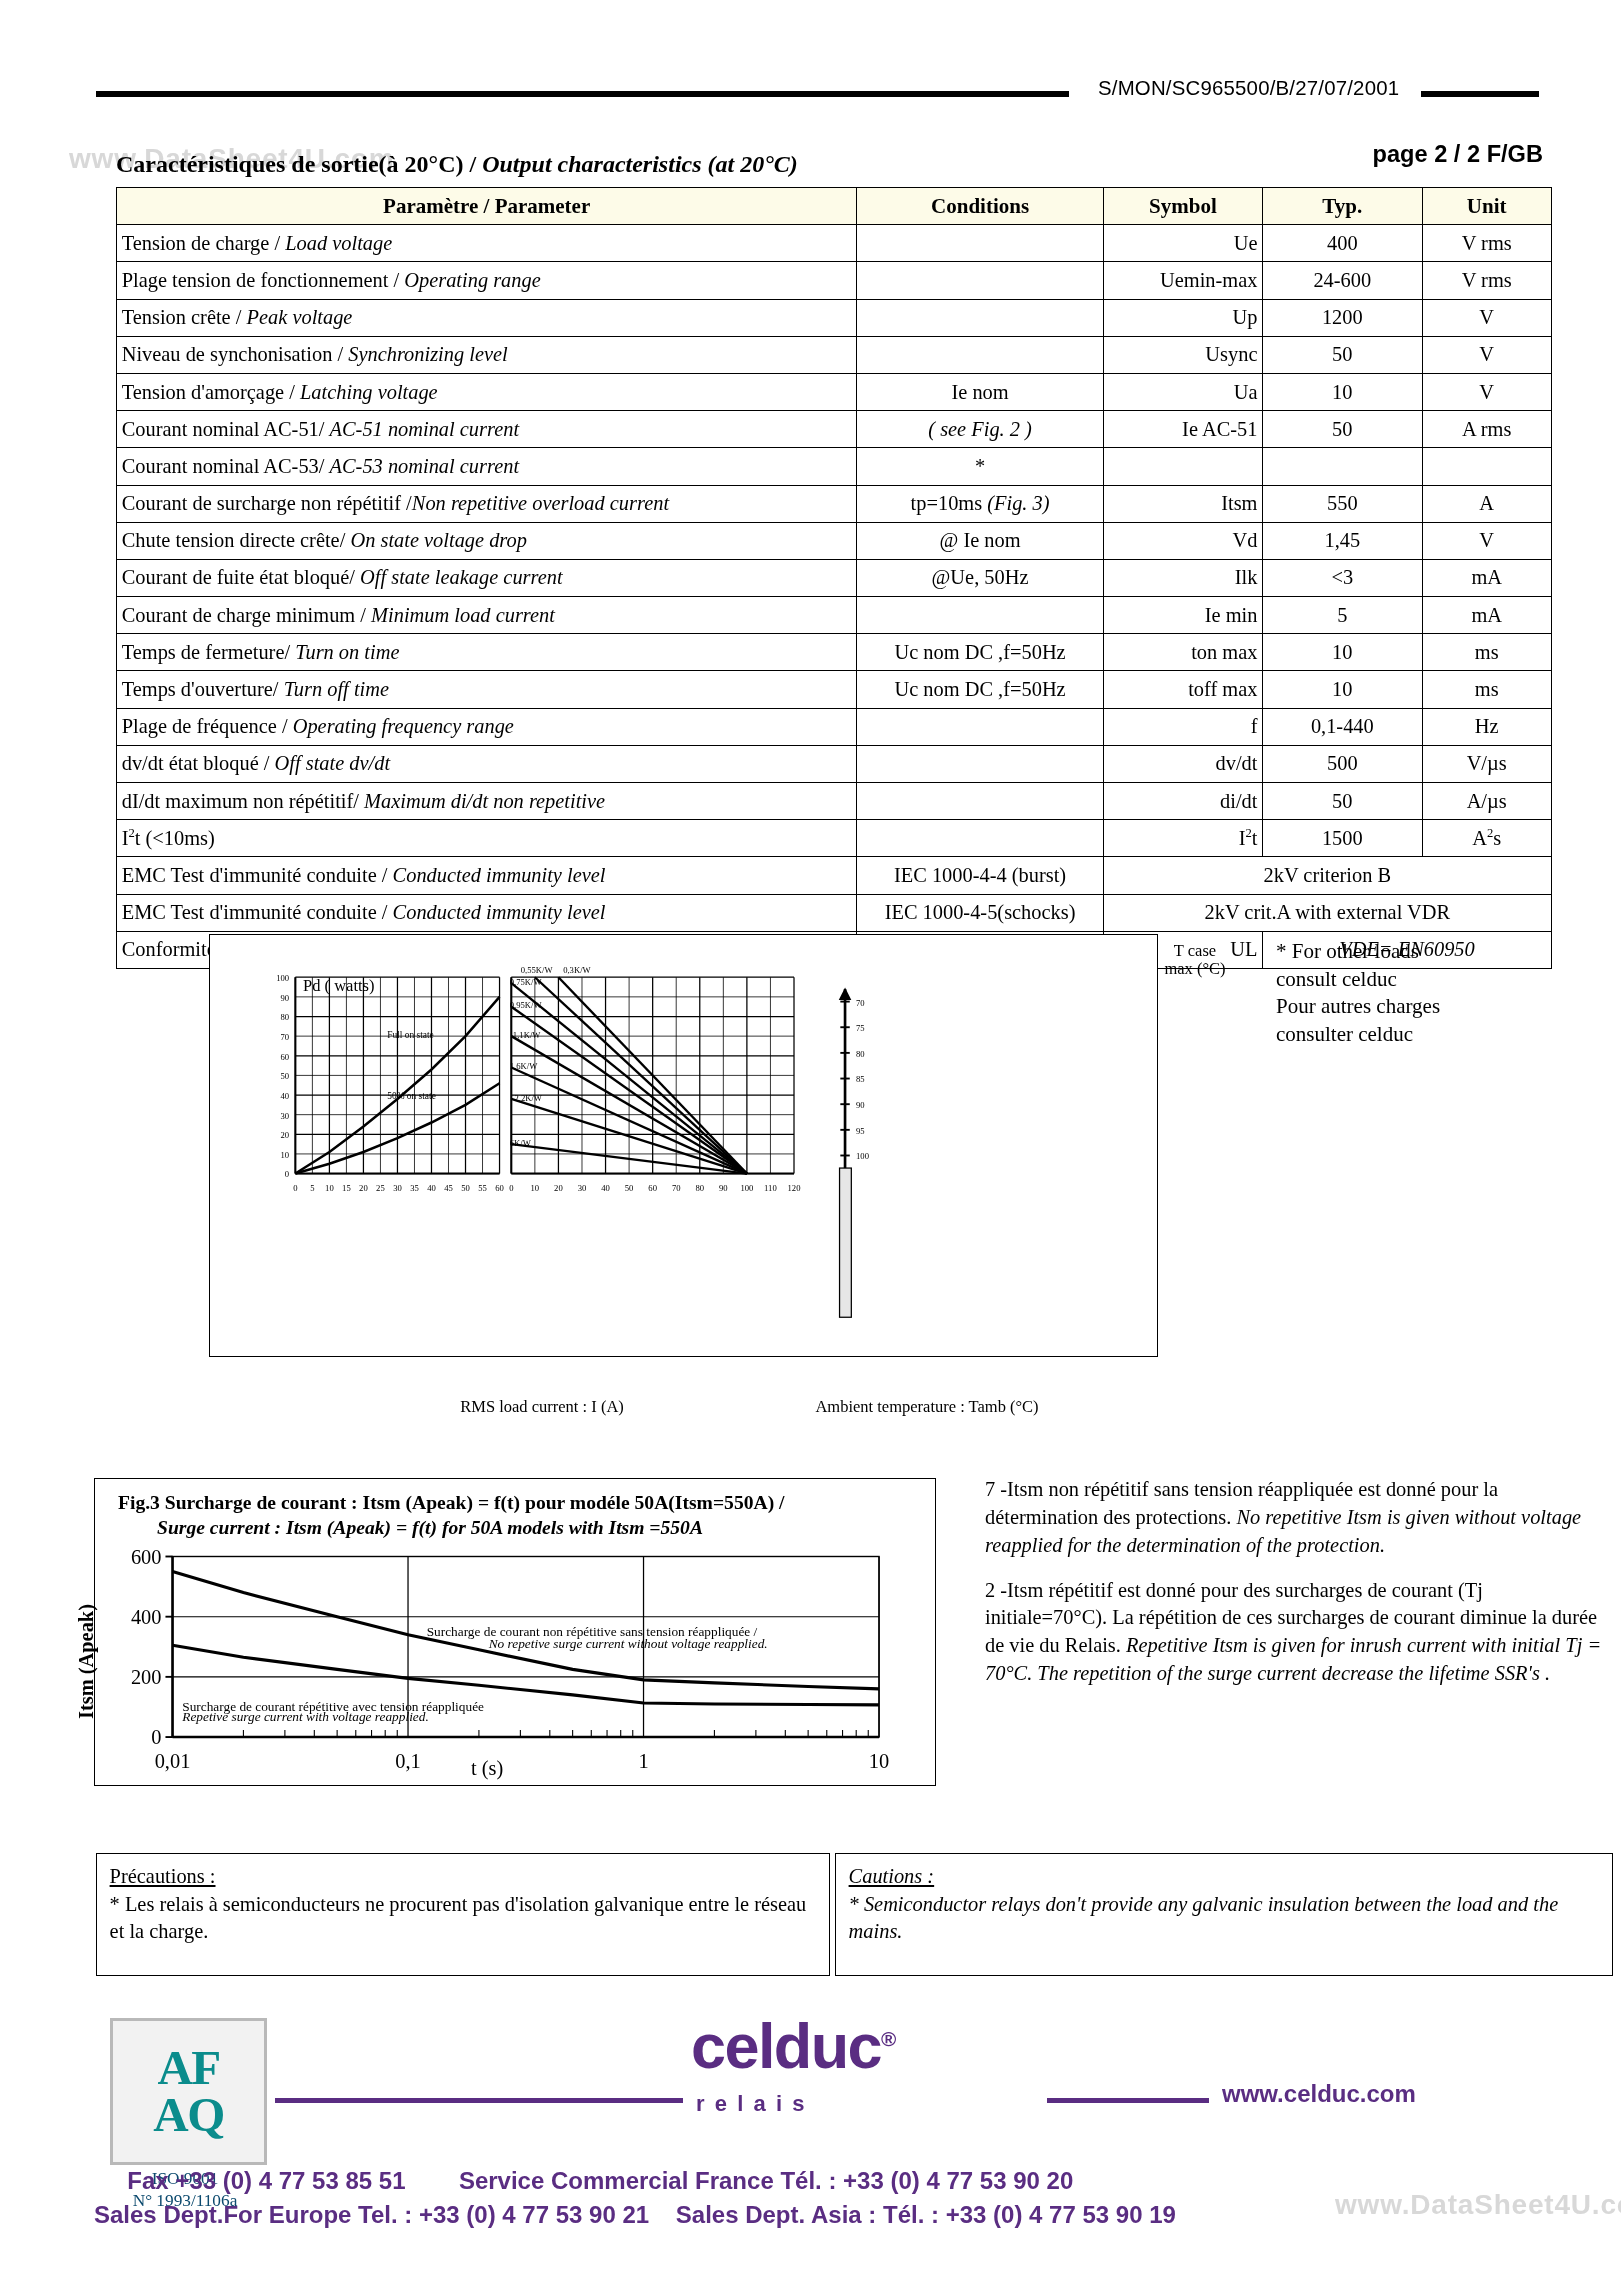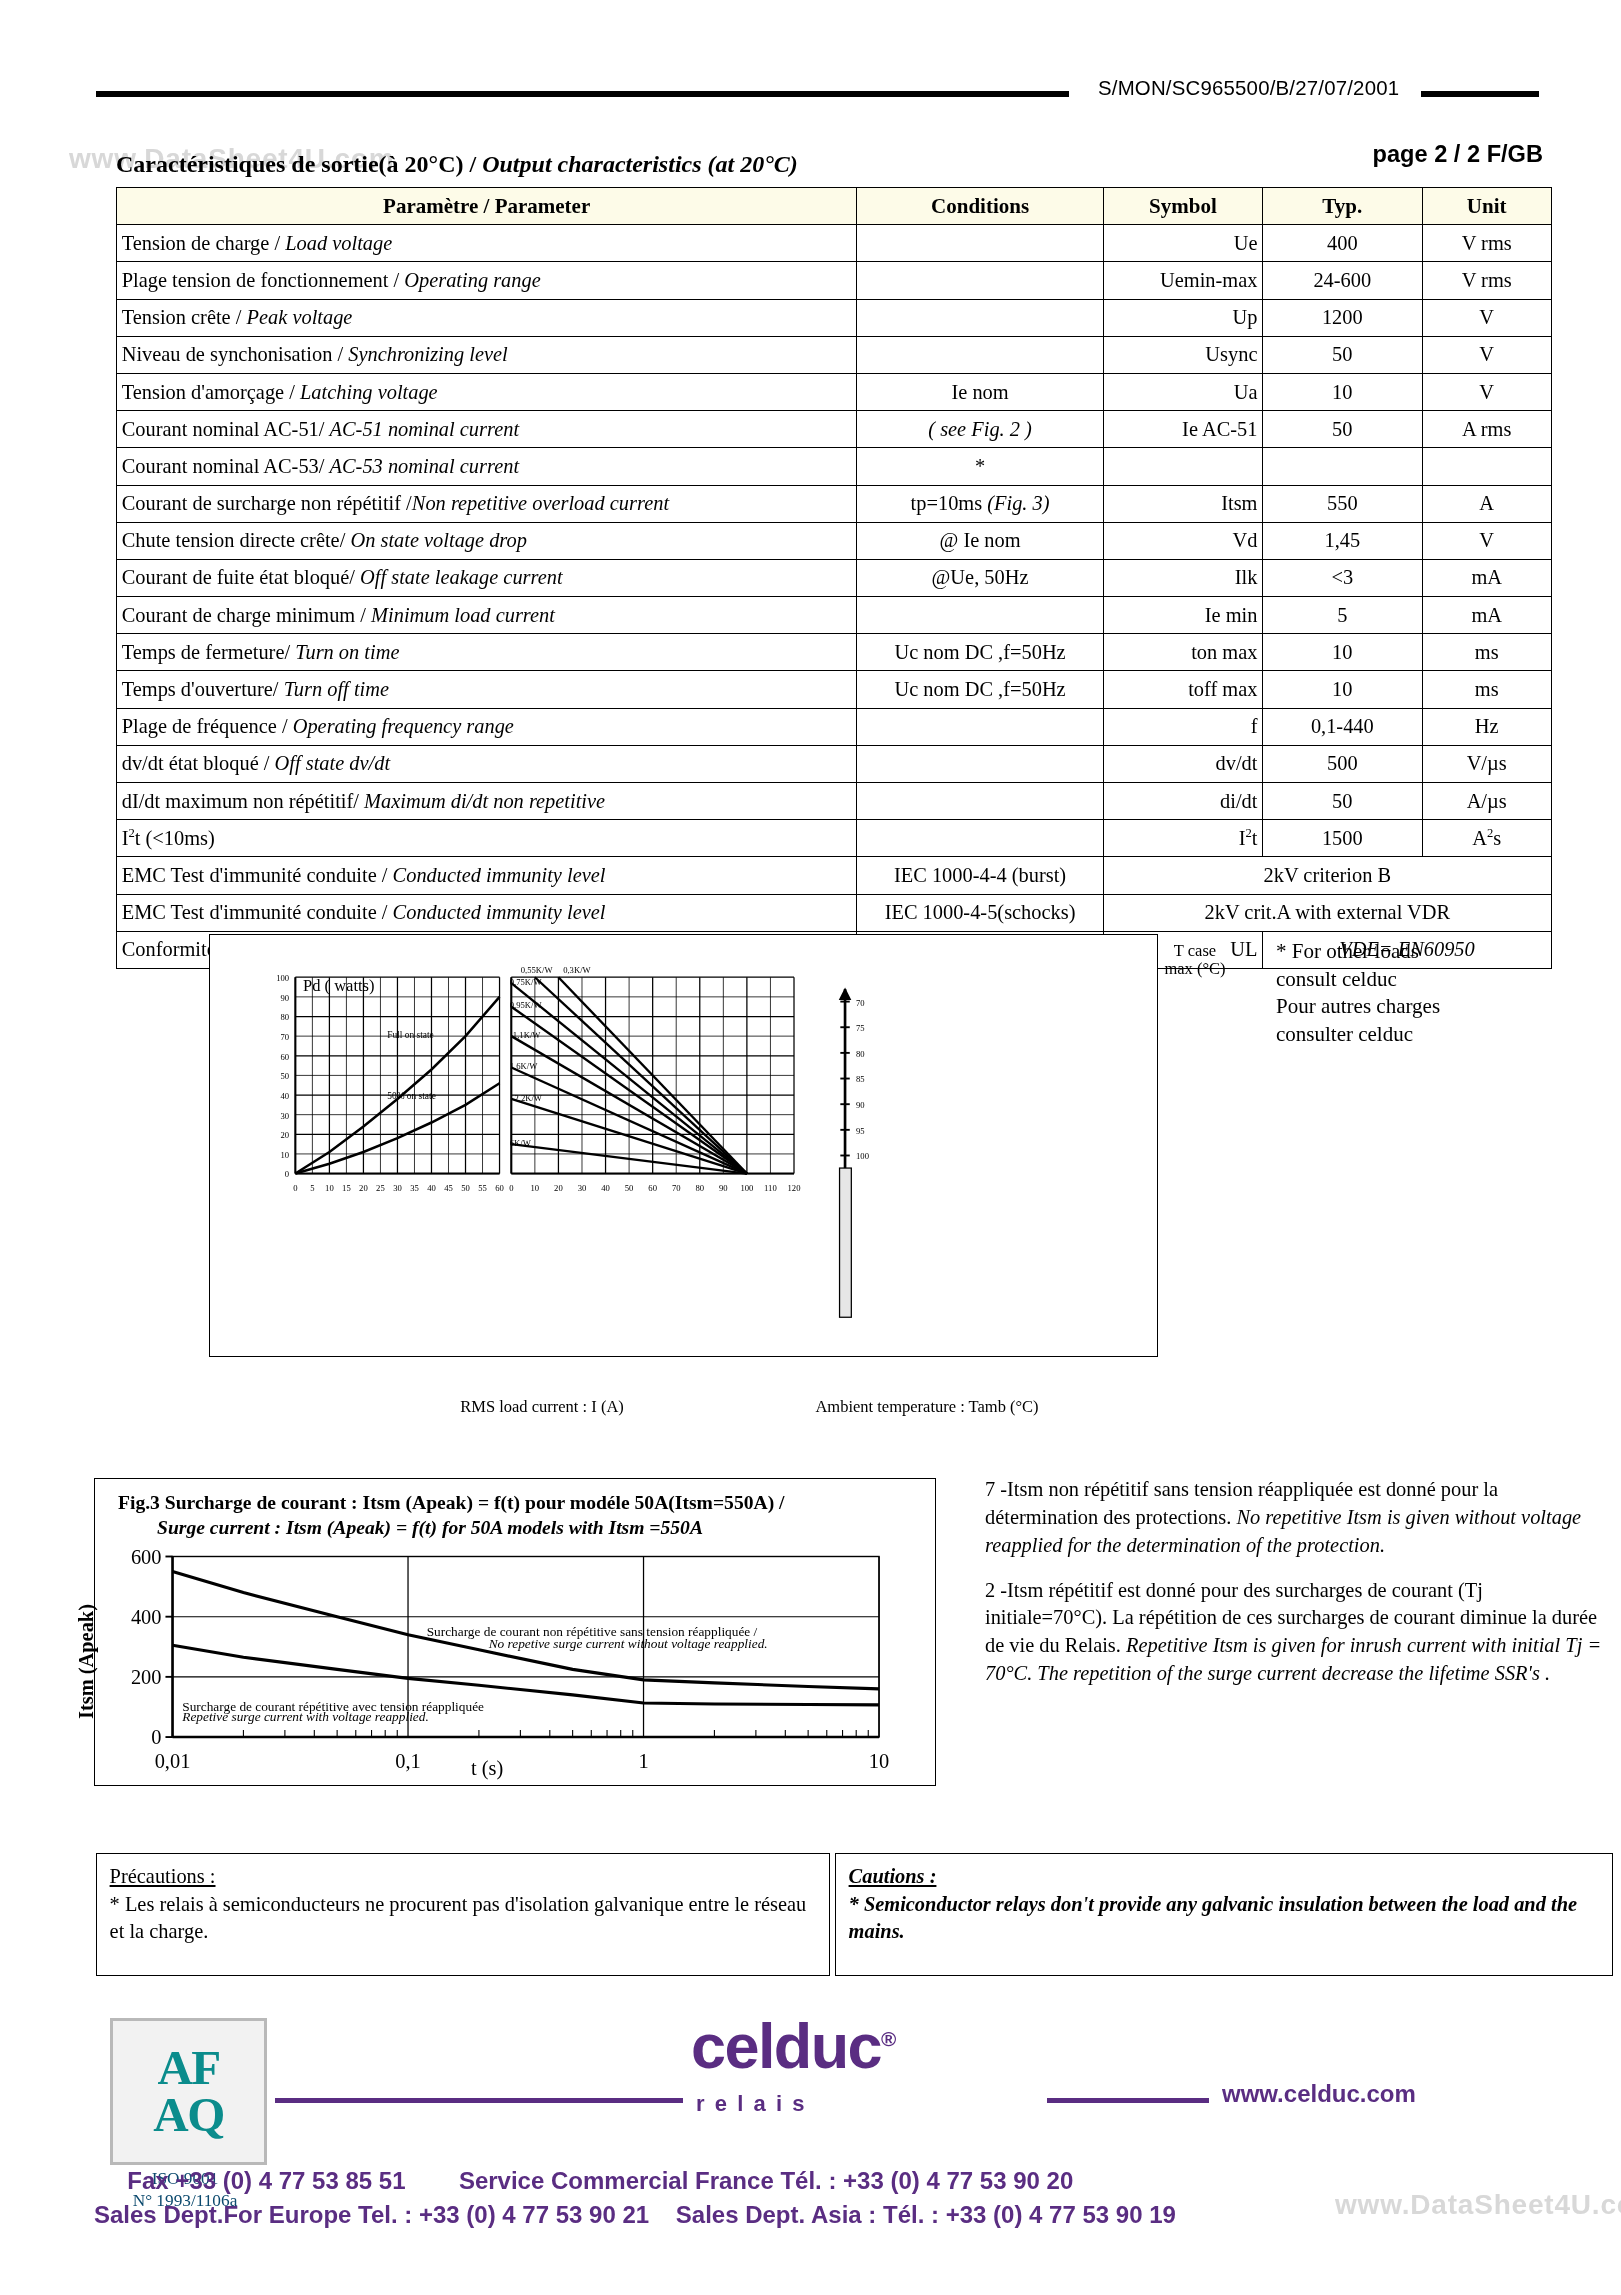--- a/index.html
+++ b/index.html
@@ -65,21 +65,21 @@
 
   .fig3-notes{position:absolute;left:985px;top:1476px;width:620px;font-size:20.4px;
               line-height:1.36;}
   .fig3-notes p{margin:0 0 17.3px 0;}
   .fig3-notes .it{font-style:italic;}
 
   
   .cbox{position:absolute;top:1837px;height:102px;border:1.7px solid #000;padding:9.4px 12.6px;
         font-size:20.4px;line-height:1.34;margin-top:16px;}
   .cbox-fr{left:96px;width:707px;}
-  .cbox-en{left:835px;width:751px;font-style:italic;font-weight:bold;}
+  .cbox-en{left:835px;width:751px;font-style:italic;}
   .cbox u{text-decoration:underline;}
 
   
   .afaq{position:absolute;left:110px;top:2018px;width:151px;height:141px;
         border:3.9px solid #b9b9b9;background:#f2f2f2;}
   .afaq-inner{position:absolute;inset:4.7px;display:flex;flex-direction:column;
         align-items:center;justify-content:center;color:#0b8c8c;font-weight:bold;
         font-family:"Liberation Serif",serif;font-size:49px;line-height:.94;
         letter-spacing:-1.6px;}
   .afaq-cap{position:absolute;left:94px;top:2168px;width:182px;text-align:center;

